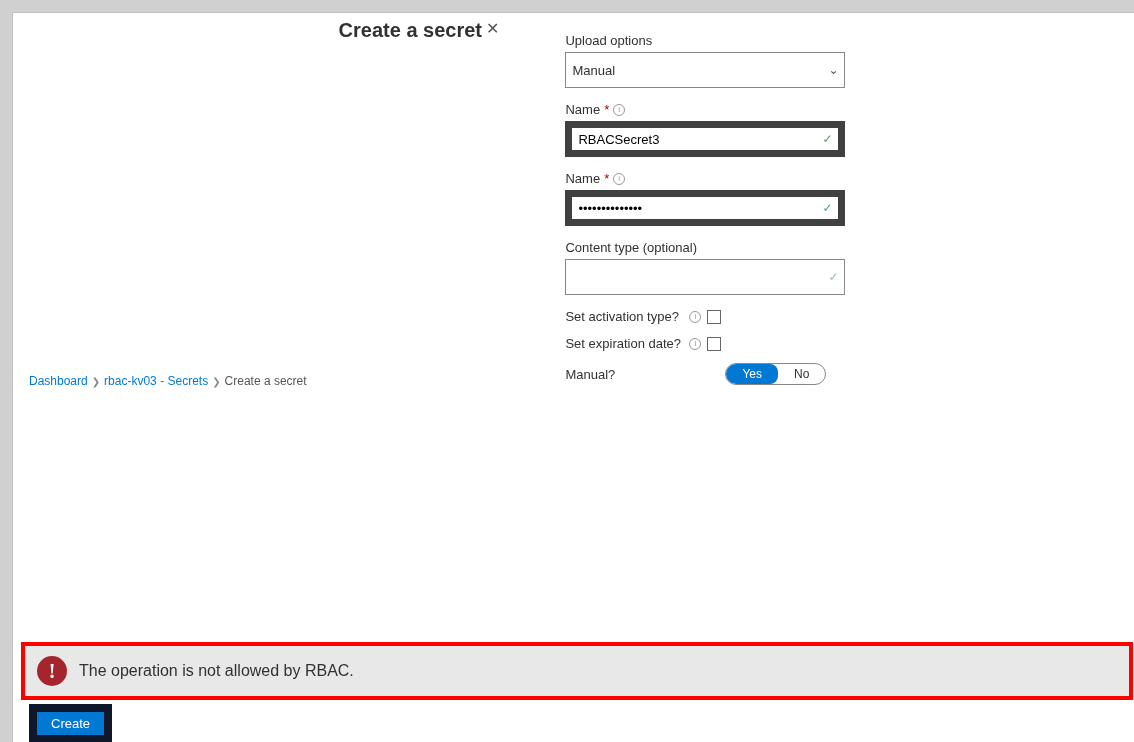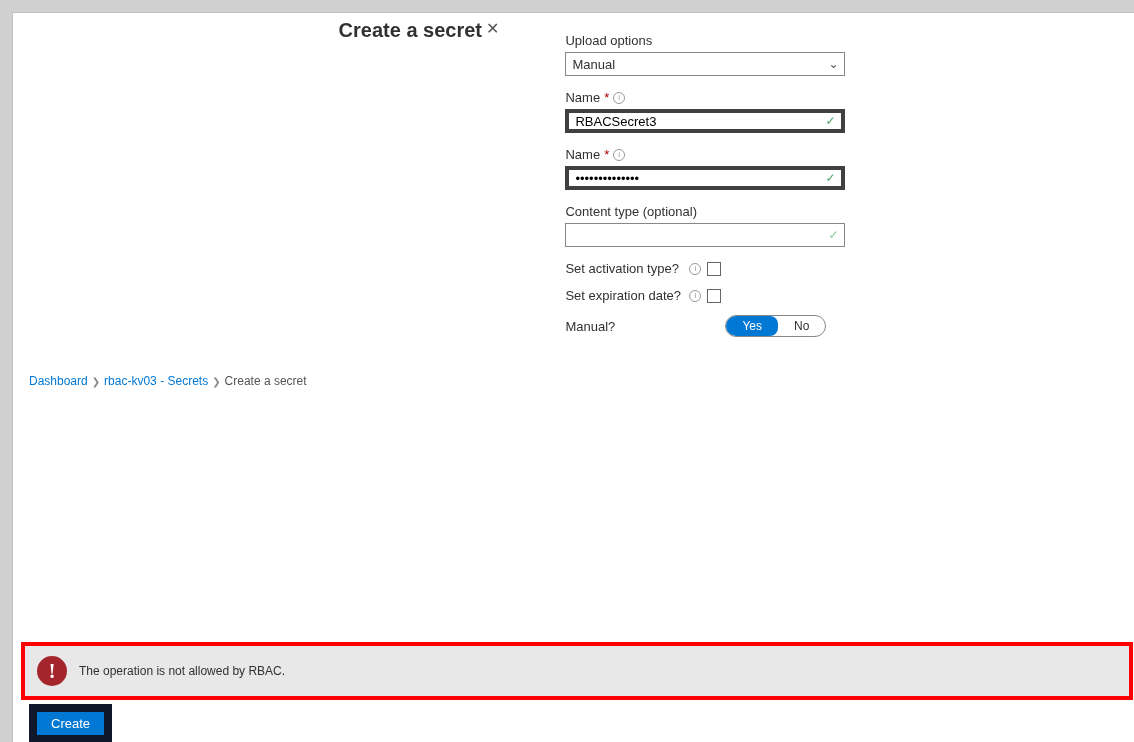--- a/index.html
+++ b/index.html
@@ -69,33 +69,33 @@
       border: 1px solid #999;
       border-radius: 50%;
       align-items: center;
       justify-content: center;
       font-size: 8px;
       color: #999;
       line-height: 1;
     }
     .dropdown, .textbox {
       width: 280px;
-      height: 24px;
+      height: 36px;
       border: 1px solid #888;
       background: #fff;
       padding: 0 6px;
       font-size: 13px;
       font-family: inherit;
       display: flex;
       align-items: center;
       position: relative;
     }
     .dropdown { justify-content: space-between; cursor: pointer; }
     .chev { font-size: 12px; color: #555; }
-    .textbox.validated { border: 4px solid #404040; }
+    .textbox.validated { border: 7px solid #404040; }
     .textbox .check {
       position: absolute;
       right: 6px;
       top: 50%;
       transform: translateY(-50%);
       color: #4aa564;
       font-size: 12px;
     }
     .textbox.light .check { color: #8bc89a; }
     .textbox input {
@@ -167,21 +167,21 @@
       background: #a4262c;
       color: #fff;
       display: flex;
       align-items: center;
       justify-content: center;
       font-weight: 700;
       font-size: 20px;
       font-family: Georgia, serif;
       flex-shrink: 0;
     }
-    .error-text { font-size: 12px; color: #323130; }
+    .error-text { font-size: 16px; color: #323130; }
     .create-btn {
       padding: 4px 14px;
       background: #0078d4;
       color: #fff;
       border: 8px solid #0f172a;
       font-size: 13px;
       cursor: pointer;
       margin-left: 8px;
     }
   </style>

